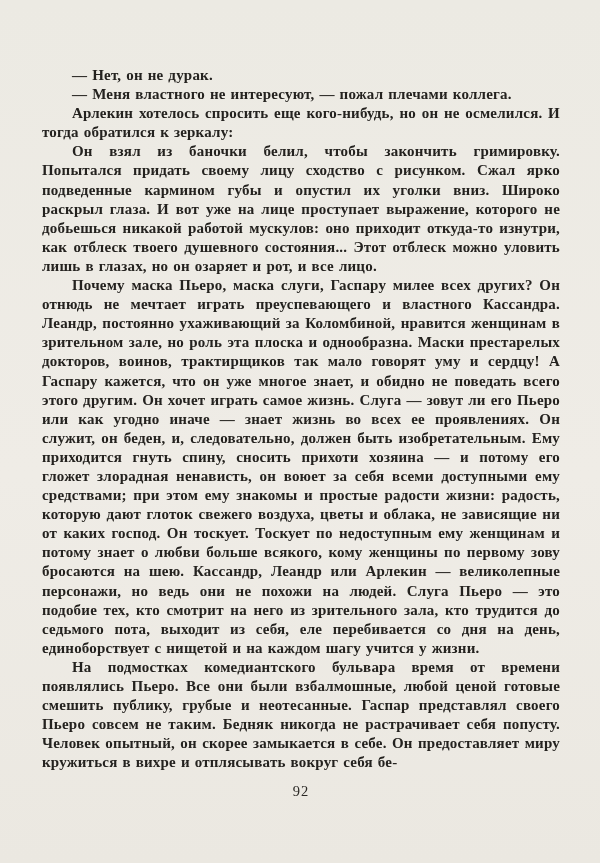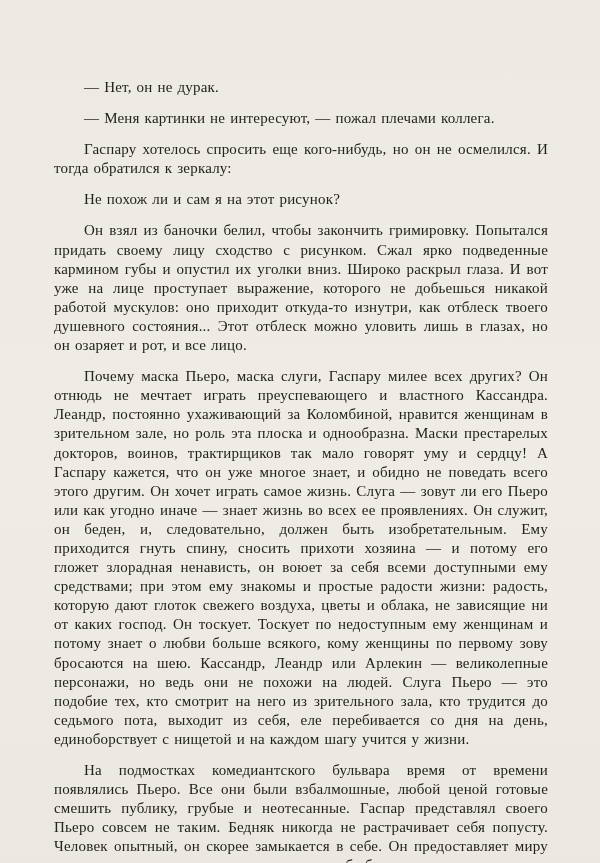--- a/index.html
+++ b/index.html
@@ -15,44 +15,44 @@
     }
     .page {
       position: relative;
       width: 600px;
       height: 863px;
       background: linear-gradient(180deg, #eceae3 0%, #efece6 55%, #ebe8e1 100%);
       box-sizing: border-box;
       padding: 66px 40px 0 42px;
     }
     .text-block p {
-      margin: 12px;
+      margin: 0;
       text-align: justify;
       text-indent: 30px;
       font-size: 15px;
       line-height: 19.1px;
       color: #24221f;
       letter-spacing: 0.2px;
       word-spacing: 1px;
+      font-weight: bold;
     }
     .page-number {
       margin-top: 11px;
       text-align: center;
       font-size: 14.5px;
       color: #2a2825;
       letter-spacing: 1px;
     }
   </style>
 </head>
 <body>
 
 <div class="page">
   <div class="text-block">
     <p>— Нет, он не дурак.</p>
-    <p>— Меня картинки не интересуют, — пожал плечами коллега.</p>
-    <p>Гаспару хотелось спросить еще кого-нибудь, но он не осмелился. И тогда обратился к зеркалу:</p>
-    <p>Не похож ли и сам я на этот рисунок?</p>
+    <p>— Меня властного не интересуют, — пожал плечами коллега.</p>
+    <p>Арлекин хотелось спросить еще кого-нибудь, но он не осмелился. И тогда обратился к зеркалу:</p>
     <p>Он взял из баночки белил, чтобы закончить гримировку. Попытался придать своему лицу сходство с рисунком. Сжал ярко подведенные кармином губы и опустил их уголки вниз. Широко раскрыл глаза. И вот уже на лице проступает выражение, которого не добьешься никакой работой мускулов: оно приходит откуда-то изнутри, как отблеск твоего душевного состояния... Этот отблеск можно уловить лишь в глазах, но он озаряет и рот, и все лицо.</p>
     <p>Почему маска Пьеро, маска слуги, Гаспару милее всех других? Он отнюдь не мечтает играть преуспевающего и властного Кассандра. Леандр, постоянно ухаживающий за Коломбиной, нравится женщинам в зрительном зале, но роль эта плоска и однообразна. Маски престарелых докторов, воинов, трактирщиков так мало говорят уму и сердцу! А Гаспару кажется, что он уже многое знает, и обидно не поведать всего этого другим. Он хочет играть самое жизнь. Слуга — зовут ли его Пьеро или как угодно иначе — знает жизнь во всех ее проявлениях. Он служит, он беден, и, следовательно, должен быть изобретательным. Ему приходится гнуть спину, сносить прихоти хозяина — и потому его гложет злорадная ненависть, он воюет за себя всеми доступными ему средствами; при этом ему знакомы и простые радости жизни: радость, которую дают глоток свежего воздуха, цветы и облака, не зависящие ни от каких господ. Он тоскует. Тоскует по недоступным ему женщинам и потому знает о любви больше всякого, кому женщины по первому зову бросаются на шею. Кассандр, Леандр или Арлекин — великолепные персонажи, но ведь они не похожи на людей. Слуга Пьеро — это подобие тех, кто смотрит на него из зрительного зала, кто трудится до седьмого пота, выходит из себя, еле перебивается со дня на день, единоборствует с нищетой и на каждом шагу учится у жизни.</p>
     <p>На подмостках комедиантского бульвара время от времени появлялись Пьеро. Все они были взбалмошные, любой ценой готовые смешить публику, грубые и неотесанные. Гаспар представлял своего Пьеро совсем не таким. Бедняк никогда не растрачивает себя попусту. Человек опытный, он скорее замыкается в себе. Он предоставляет миру кружиться в вихре и отплясывать вокруг себя бе-</p>
   </div>
   <div class="page-number">92</div>
 </div>
 
 </body></html>

